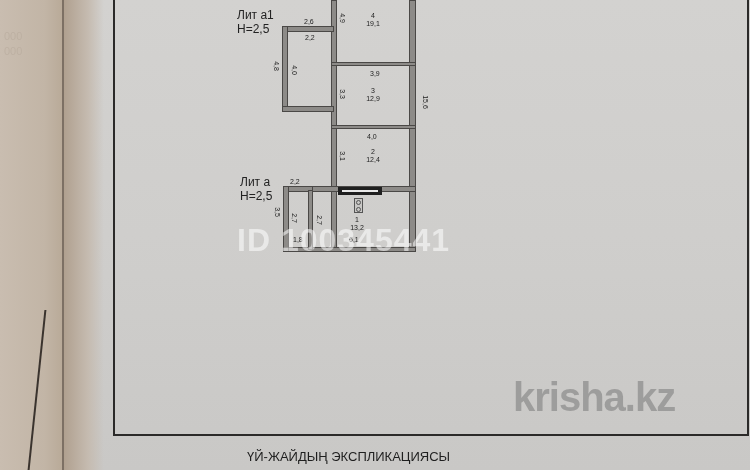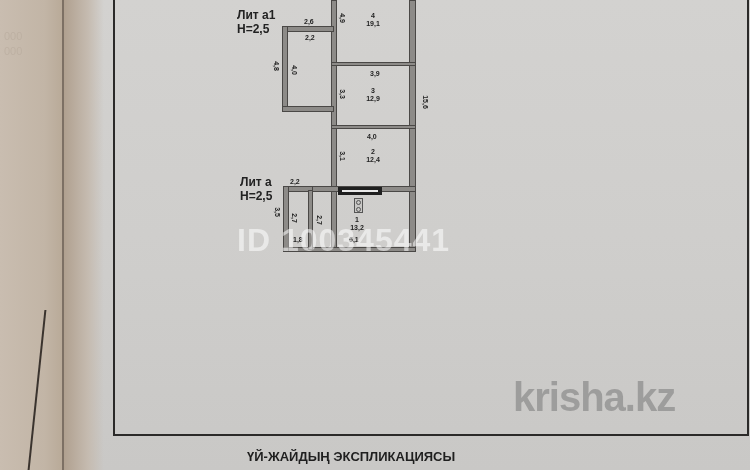--- a/index.html
+++ b/index.html
@@ -28,21 +28,21 @@
     position: absolute; left: 64px; top: 0; width: 686px; height: 470px;
     background: linear-gradient(180deg, #d3d2d0 0%, #cfcecc 50%, #c9c8c6 100%);
   }
   .frame {
     position: absolute; left: 49px; top: -4px; width: 636px; height: 440px;
     border: 2px solid #2b2a29; box-sizing: border-box;
   }
   .faded-text {
     position: absolute; left: 4px; color: #b7aa9c; font-size: 11px; opacity: .6;
   }
-  .plan { position: absolute; left: 0; top: 0; width: 750px; height: 444px; font-weight: bold; }
+  .plan { position: absolute; left: 0; top: 0; width: 750px; height: 444px; }
   .lit-label {
     position: absolute; font-size: 12px; color: #222; line-height: 14px;
   }
   .wall { position: absolute; background: #8d8b88; border: 1px solid #4a4846; box-sizing: border-box; }
   .dim {
     position: absolute; font-size: 7px; color: #222; line-height: 8px; white-space: nowrap;
   }
   .dim.v { transform: rotate(90deg); transform-origin: center; }
   .room-num { position: absolute; font-size: 7px; color: #222; text-align: center; line-height: 8px; width: 30px; }
   .stove { position: absolute; background: #1f1f1f; }
@@ -53,21 +53,21 @@
   .sink i { display: block; width: 3px; height: 3px; border: 1px solid #555; border-radius: 50%; margin: 1px auto 2px; }
   .watermark-id {
     position: absolute; left: 237px; top: 222px; font-size: 32px; font-weight: bold;
     color: rgba(255,255,255,0.55); letter-spacing: 1px;
   }
   .watermark-brand {
     position: absolute; left: 513px; top: 375px; font-size: 40px; font-weight: bold;
     color: rgba(120,120,120,0.55); letter-spacing: -1px;
   }
   .expl-title {
-    position: absolute; left: 247px; top: 449px; font-size: 13px; font-weight: bold; color: #1f1f1f;
+    position: absolute; left: 247px; top: 449px; font-size: 13px; font-weight: normal; color: #1f1f1f;
   }
 </style>
 </head>
 <body>
 
 <div class="page-left"></div>
 <div class="faded-text" style="top:30px">000</div>
 <div class="faded-text" style="top:45px">000</div>
 <div class="page-left-edge"></div>
 <div class="page-left-edge2"></div>

